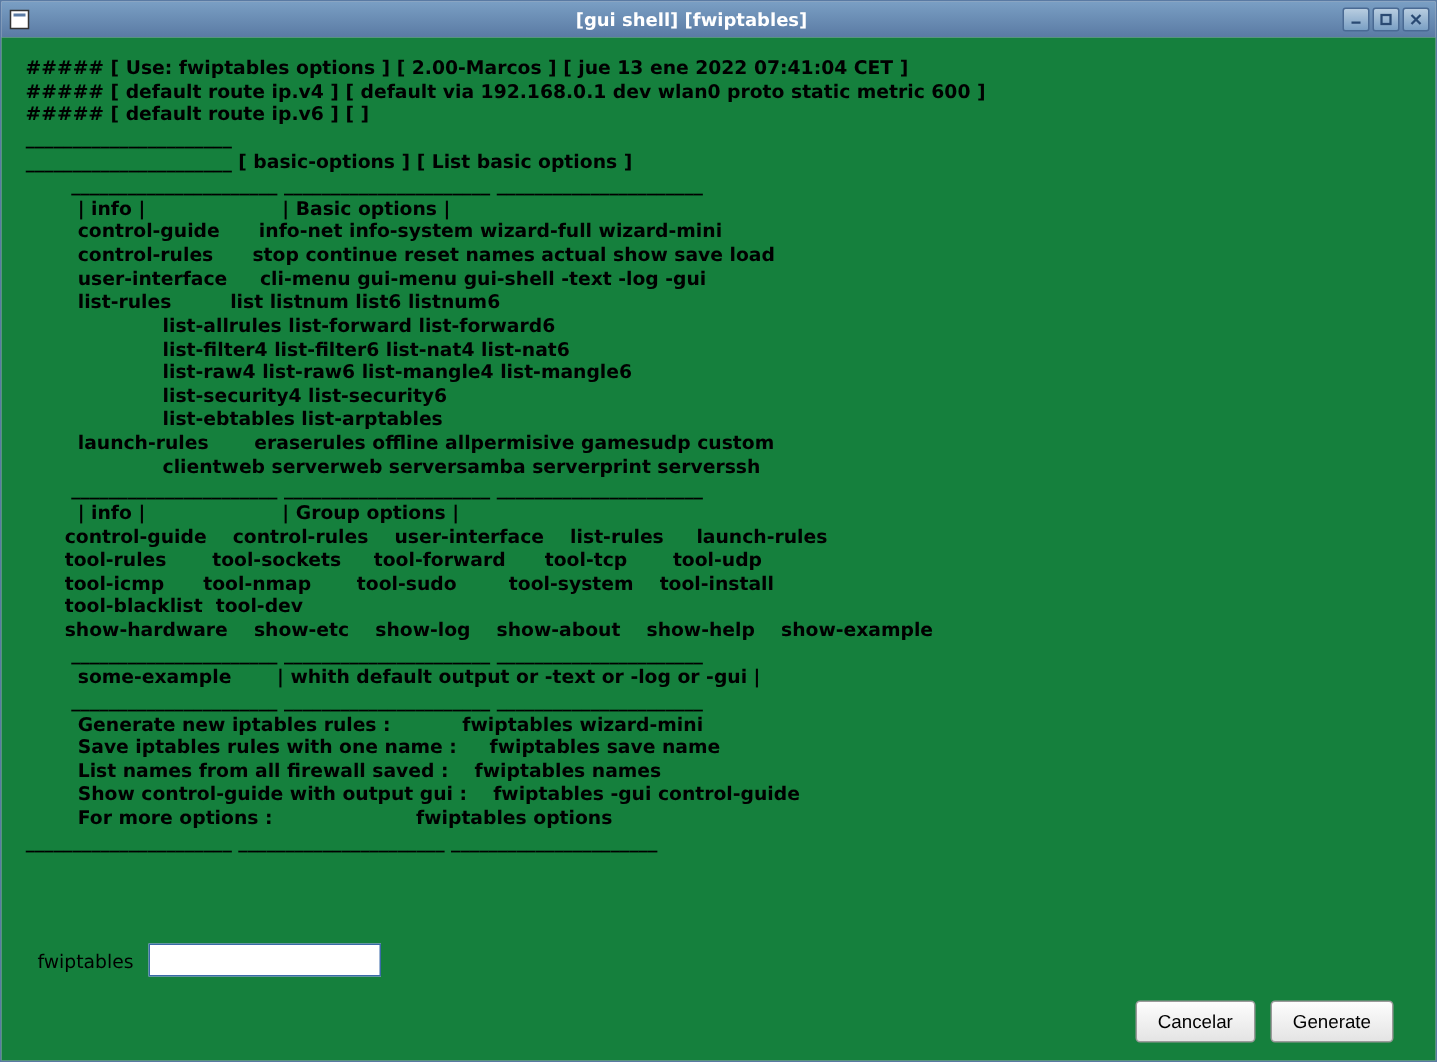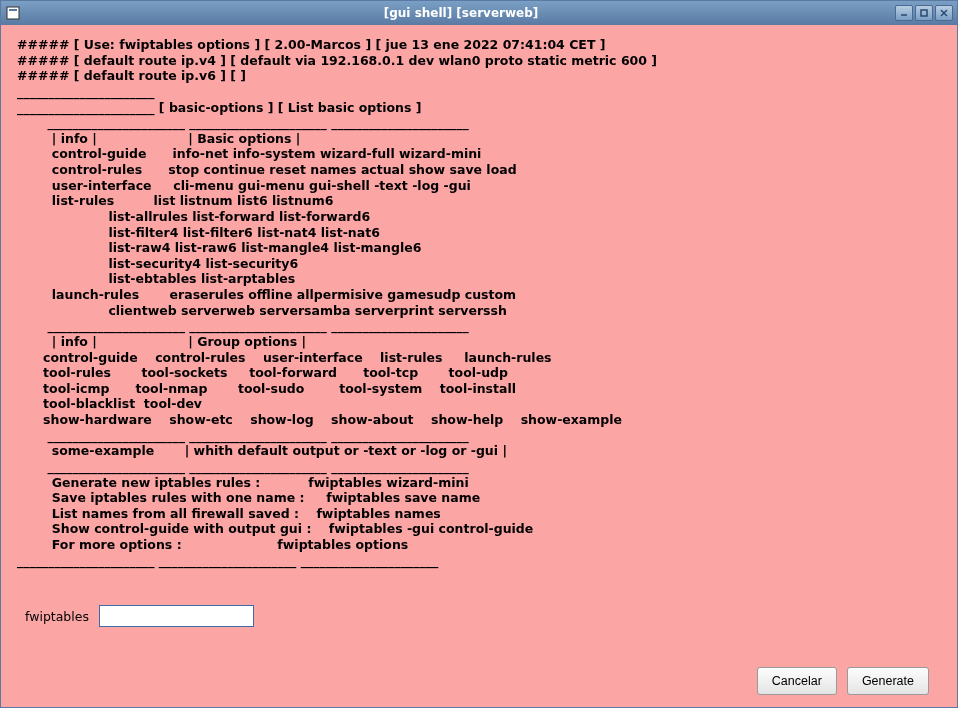--- a/index.html
+++ b/index.html
@@ -51,26 +51,25 @@
       border-radius: 2px;
       display: flex;
       align-items: center;
       justify-content: center;
       font-size: 10px;
       color: #2a4a73;
       cursor: pointer;
     }
     .content-area {
       flex: 1;
-      background: #fca5a5;
+      background: #15803d;
       padding: 12px 16px 0 16px;
       display: flex;
       flex-direction: column;
       overflow: hidden;
-      gap: 24px;
     }
     .output-text {
       font-family: "DejaVu Sans", Arial, sans-serif;
       font-size: 12.5px;
       font-weight: bold;
       color: #000;
       white-space: pre;
       line-height: 1.25;
       flex: 1;
       overflow: hidden;
@@ -118,21 +117,21 @@
 <body>
 
 <div class="window">
   <div class="titlebar">
     <div class="titlebar-icon">
       <svg width="14" height="14" viewBox="0 0 14 14">
           <rect x="1" y="1" width="12" height="12" fill="#fff" stroke="#333" stroke-width="1"></rect>
           <rect x="3" y="3" width="8" height="2" fill="#5a7aa3"></rect>
         </svg>
     </div>
-    <div class="titlebar-title">[gui shell]  [serverweb]</div>
+    <div class="titlebar-title">[gui shell]  [fwiptables]</div>
     <div class="titlebar-buttons">
       <div class="titlebar-btn">
         <svg width="10" height="10" viewBox="0 0 10 10">
             <line x1="2" y1="7" x2="8" y2="7" stroke="#2a4a73" stroke-width="1.5"></line>
           </svg>
       </div>
       <div class="titlebar-btn">
         <svg width="10" height="10" viewBox="0 0 10 10">
             <rect x="2" y="2" width="6" height="6" fill="none" stroke="#2a4a73" stroke-width="1.5"></rect>
           </svg>

